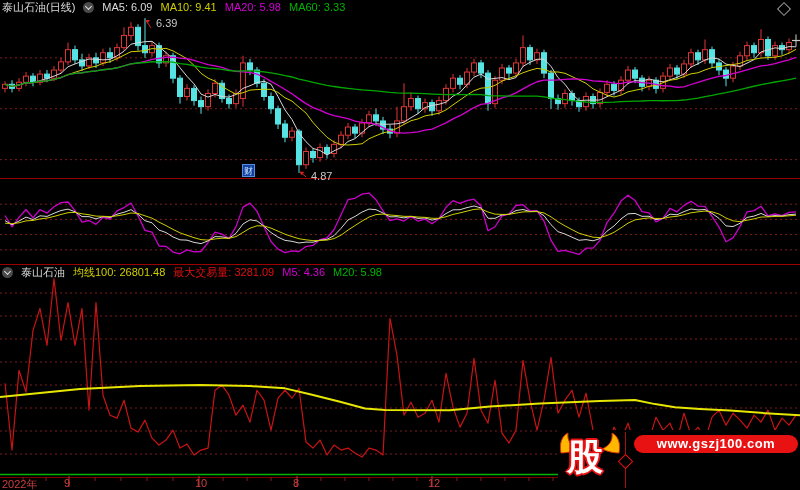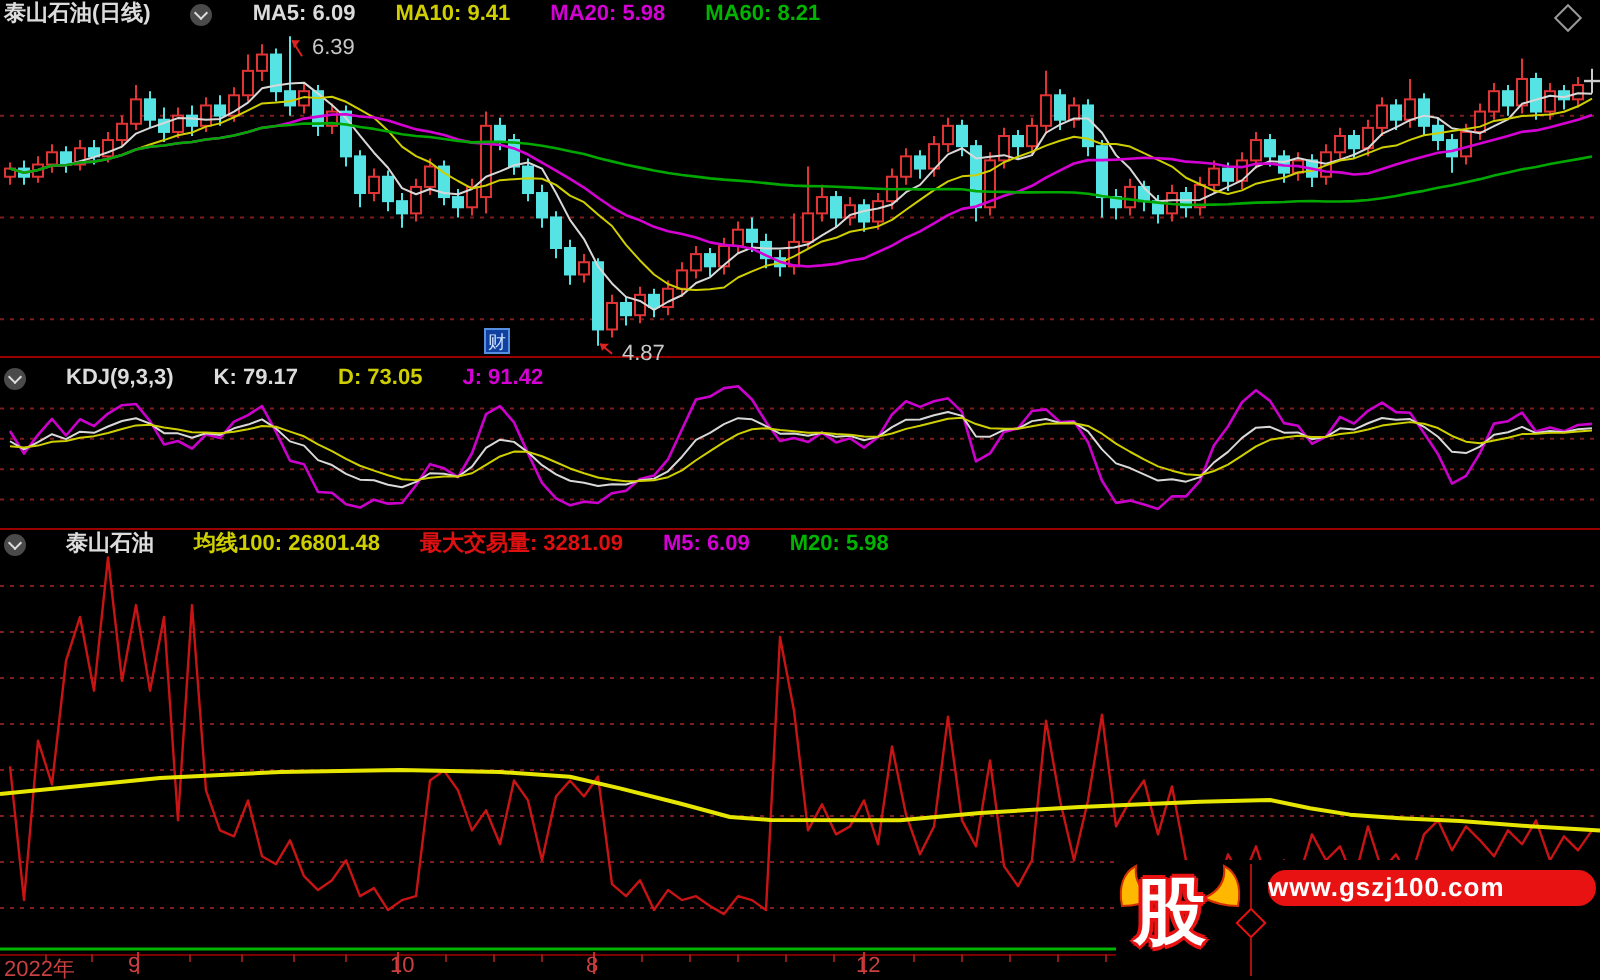--- a/index.html
+++ b/index.html
@@ -1,20 +1,20 @@
 <!DOCTYPE html>
 <html><head>
 <meta charset="utf-8">
 <style>
   html,body{margin:0;padding:0;background:#000;}
   .screen{position:relative;width:800px;height:490px;background:#000;overflow:hidden;
           font-family:"Liberation Sans",sans-serif;}
   svg{position:absolute;left:0;top:0;}
-  .hdr{position:absolute;left:2px;display:flex;align-items:center;gap:20px;
-       font-size:11px;line-height:12px;white-space:nowrap;z-index:5;font-weight:bold;}
+  .hdr{position:absolute;left:2px;display:flex;align-items:center;gap:8px;
+       font-size:11px;line-height:12px;white-space:nowrap;z-index:5;}
   .c-white{color:#dcdcdc;} .c-yellow{color:#cfcf00;} .c-magenta{color:#d400d4;}
   .c-green{color:#00b400;} .c-red{color:#e01010;}
   .dd-icon{display:inline-block;width:11px;height:11px;border-radius:50%;
            background:#4a4a4a;position:relative;flex:0 0 auto;}
   .dd-icon::after{content:"";position:absolute;left:3px;top:2.5px;width:4px;height:4px;
            border-right:1.5px solid #ddd;border-bottom:1.5px solid #ddd;
            transform:rotate(45deg);}
   .axis{position:absolute;top:477px;left:0;width:100%;height:13px;font-size:11px;
         color:#c84040;z-index:4;}
   .axis span{position:absolute;top:0;}
@@ -33,21 +33,21 @@
   .logo-gu svg{position:absolute;left:0;top:2px;}
   .logo-divider{position:absolute;left:67px;top:2px;height:56px;width:0;
         border-left:1px solid #a81010;}
   .logo-diamond{position:absolute;left:62px;top:26px;width:9px;height:9px;background:#000;
         border:1.5px solid #e81212;transform:rotate(45deg);}
   .logo-right{position:absolute;left:76px;top:2px;width:162px;}
   .logo-title{font-family:"DejaVu Serif",serif;font-weight:bold;font-size:25px;
         color:#e81212;letter-spacing:12px;line-height:30px;white-space:nowrap;
         text-shadow:0 0 1px #ff3030;}
   .logo-pill{margin-top:3px;width:164px;height:18px;background:#e81212;border-radius:10px;
-        color:#fff;font-weight:bold;font-size:13px;line-height:18px;
+        color:#fff;font-weight:bold;font-size:13px;line-height:18px;text-align:center;
         letter-spacing:0.5px;}
 </style>
 </head>
 <body>
 
 <div class="screen">
 
   <svg id="chart-svg" width="800" height="490" viewBox="0 0 800 490">
       <g>
         <line x1="0" y1="57.81818181818184" x2="800" y2="57.81818181818184" stroke="#7d1d1d" stroke-width="1" stroke-dasharray="2,3"></line>
@@ -452,37 +452,30 @@
       <path d="M300,171.8727272727273 l4.5,0 l-3.5,3.5 z" fill="#dd2222"></path>
       <text x="311" y="179.8727272727273" fill="#c8c8c8" font-size="11">4.87</text>
     </svg>
 
   <div class="hdr" style="top:1px;">
     <span class="c-white">泰山石油(日线)</span>
     <span class="dd-icon"></span>
     <span class="c-white">MA5: 6.09</span>
     <span class="c-yellow">MA10: 9.41</span>
     <span class="c-magenta">MA20: 5.98</span>
-    <span class="c-green">MA60: 8.21</span>
+    <span class="c-green">MA60: 3.33</span>
   </div>
 
-  <div class="hdr" style="top:183px;">
-    <span class="dd-icon"></span>
-    <span class="c-white">KDJ(9,3,3)</span>
-    <span class="c-white">K: 79.17</span>
-    <span class="c-yellow">D: 73.05</span>
-    <span class="c-magenta">J: 91.42</span>
-  </div>
 
   <div class="hdr" style="top:266px;">
     <span class="dd-icon"></span>
     <span class="c-white">泰山石油</span>
     <span class="c-yellow">均线100: 26801.48</span>
     <span class="c-red">最大交易量: 3281.09</span>
-    <span class="c-magenta">M5: 6.09</span>
+    <span class="c-magenta">M5: 4.36</span>
     <span class="c-green">M20: 5.98</span>
   </div>
 
   <span class="badge-cai">财</span>
   <span class="tr-diamond"></span>
 
   <div class="axis">
     <span style="left:2px;">2022年</span>
     <span style="left:64px;">9</span>
     <span style="left:195px;">10</span>

